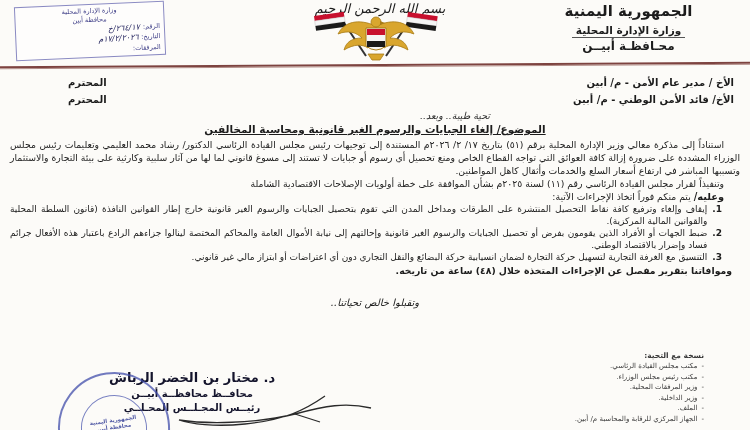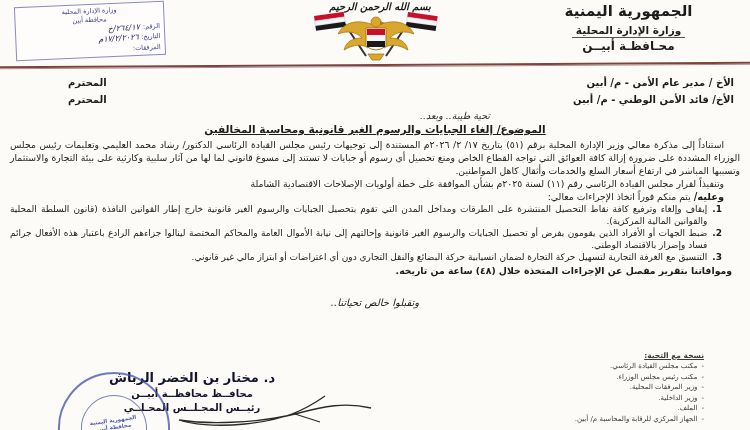--- a/index.html
+++ b/index.html
@@ -9,21 +9,21 @@
     font-family:"DejaVu Sans", sans-serif; direction:rtl;
   }
   
   .header-right{position:absolute; top:3px; right:14px; width:215px; text-align:center; line-height:1.15;}
   .hr-republic{font-size:15px; font-weight:bold; letter-spacing:1px;}
   .hr-ministry{font-size:10.5px; font-weight:bold; border-bottom:1px solid #555; display:inline-block; padding:0 4px 1px;}
   .hr-gov{font-size:12px; font-weight:bold; margin-top:1px;}
   .hr-office{font-size:9px; font-weight:bold; margin-top:1px;}
 
   .bismillah{position:absolute; top:1px; left:300px; width:160px; text-align:center;
-    font-size:10px; font-weight:bold; font-style:italic;}
+    font-size:13px; font-weight:normal; font-style:italic;}
 
   .emblem{position:absolute; top:12px; left:296px;}
 
   .stamp-box{
     position:absolute; top:4px; right:585px; width:140px;
     border:1px solid #8a8ac2; background:rgba(255,255,255,.6);
     transform:rotate(-2.5deg);
     color:#3c3c86; font-size:6.5px; line-height:1.35; padding:2px 4px; text-align:center;
   }
   .stamp-box .sb-row{display:flex; justify-content:flex-start; gap:3px; text-align:right;}
@@ -65,21 +65,21 @@
     display:flex; align-items:center; justify-content:center;
     color:rgba(52,62,150,.85); transform:rotate(-8deg);
   }
   .round-stamp .inner{
     width:64px; height:64px; border:1.5px solid rgba(66,78,171,.7); border-radius:50%;
     display:flex; flex-direction:column; align-items:center; justify-content:center;
     font-size:5.5px; font-weight:bold; text-align:center; line-height:1.3;
   }
   .cc-block{position:absolute; right:46px; bottom:6px; width:230px; text-align:right;
     color:#3a3a3a; font-size:7px; line-height:1.5;}
-  .cc-heading{font-weight:bold; text-decoration:underline; font-size:7.5px;}
+  .cc-heading{font-weight:bold; font-size:7.5px;}
   .cc-item .dash{margin-left:4px;}
 </style>
 </head>
 <body>
 
 <div class="page">
 
   <div class="header-right">
     <div class="hr-republic">الجمهورية اليمنية</div>
     <div><span class="hr-ministry">وزارة الإدارة المحلية</span></div>
@@ -148,21 +148,21 @@
       <span>المحترم</span>
     </div>
 
     <div class="greeting">تحية طيبة.. وبعد..</div>
 
     <div class="subject">الموضوع/ إلغاء الجبايات والرسوم الغير قانونية ومحاسبة المخالفين</div>
 
     <p class="para">استناداً إلى مذكرة معالي وزير الإدارة المحلية برقم (٥١) بتاريخ ١٧/ ٢/ ٢٠٢٦م المستندة إلى توجيهات رئيس مجلس القيادة الرئاسي الدكتور/ رشاد محمد العليمي وتعليمات رئيس مجلس الوزراء المشددة على ضرورة إزالة كافة العوائق التي تواجه القطاع الخاص ومنع تحصيل أي رسوم أو جبايات لا تستند إلى مسوغ قانوني لما لها من آثار سلبية وكارثية على بيئة التجارة والاستثمار وتسببها المباشر في ارتفاع أسعار السلع والخدمات وأثقال كاهل المواطنين.</p>
     <p class="para para2">وتنفيذاً لقرار مجلس القيادة الرئاسي رقم (١١) لسنة ٢٠٢٥م بشأن الموافقة على خطة أولويات الإصلاحات الاقتصادية الشاملة</p>
 
-    <p class="directive"><b>وعليه/</b><span> يتم منكم فوراً اتخاذ الإجراءات معالي:</span></p>
+    <p class="directive"><b>وعليه/</b><span> يتم منكم فوراً اتخاذ الإجراءات الآتية:</span></p>
 
     <div class="num-list">
       <div class="num-item">
         <span class="num">1.</span>
         <span>إيقاف وإلغاء وترفيع كافة نقاط التحصيل المنتشرة على الطرقات ومداخل المدن التي تقوم بتحصيل الجبايات والرسوم الغير قانونية خارج إطار القوانين النافذة (قانون السلطة المحلية والقوانين المالية المركزية).</span>
       </div>
       <div class="num-item">
         <span class="num">2.</span>
         <span>ضبط الجهات أو الأفراد الذين يقومون بفرض أو تحصيل الجبايات والرسوم الغير قانونية وإحالتهم إلى نيابة الأموال العامة والمحاكم المختصة لينالوا جزاءهم الرادع باعتبار هذه الأفعال جرائم فساد وإضرار بالاقتصاد الوطني.</span>
       </div>

